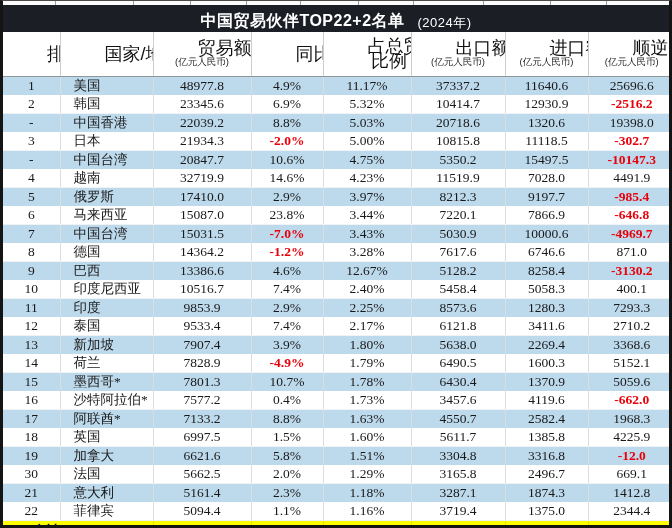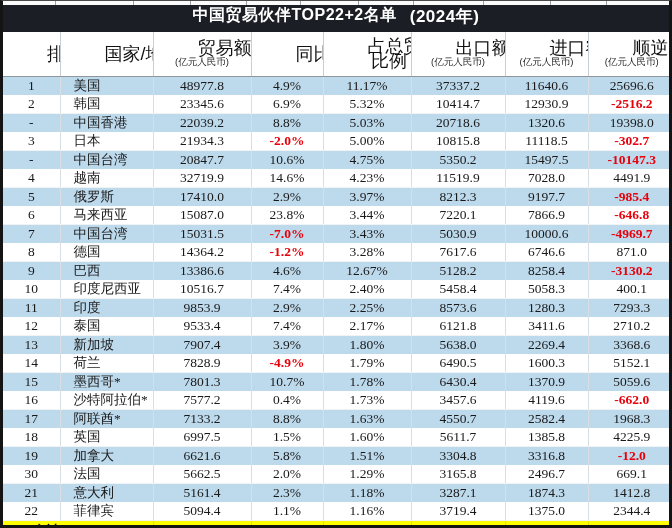--- a/index.html
+++ b/index.html
@@ -4,24 +4,24 @@
 <style>
   html,body{margin:0;padding:0;background:#ffffff;}
   body{width:672px;height:528px;overflow:hidden;
        font-family:"Liberation Serif","DejaVu Serif",serif;}
   .frame{box-sizing:border-box;width:672px;height:528px;
          border:3px solid #141414;border-top:1px solid #4a4a4a;
          overflow:hidden;background:#fff;}
   .top-strip{position:relative;height:4px;background:#fbfbfb;}
   .top-strip .tick{position:absolute;top:0;width:1px;height:4px;background:#9aa0a6;}
   .title-bar{height:27px;background:#1b1f25;color:#ffffff;
-             display:flex;align-items:flex-start;justify-content:center;
+             display:flex;align-items:flex-end;justify-content:center;
              font-family:"Liberation Sans",sans-serif;font-weight:bold;
              font-size:16px;letter-spacing:.5px;}
-  .title-year{font-size:17px;margin-left:13px;font-weight:bold;}
+  .title-year{font-size:13px;margin-left:13px;font-weight:normal;}
   table{border-collapse:collapse;table-layout:fixed;width:666px;}
   th,td{padding:0;margin:0;text-align:center;white-space:nowrap;overflow:hidden;}
   thead th{height:44px;background:#ffffff;vertical-align:middle;
            border-right:1px solid #c9ced3;border-bottom:1px solid #8f969c;
            font-family:"Liberation Sans",sans-serif;color:#111;}
   thead th:last-child{border-right:none;}
   .h-main{font-size:18px;font-weight:normal;line-height:15px;padding-left:44px;}
   .h-unit{font-size:9.5px;font-weight:normal;line-height:11px;color:#222;}
   tbody td{height:18px;font-size:13.5px;line-height:18px;color:#191919;
            border-right:1px solid #d9dee3;}

